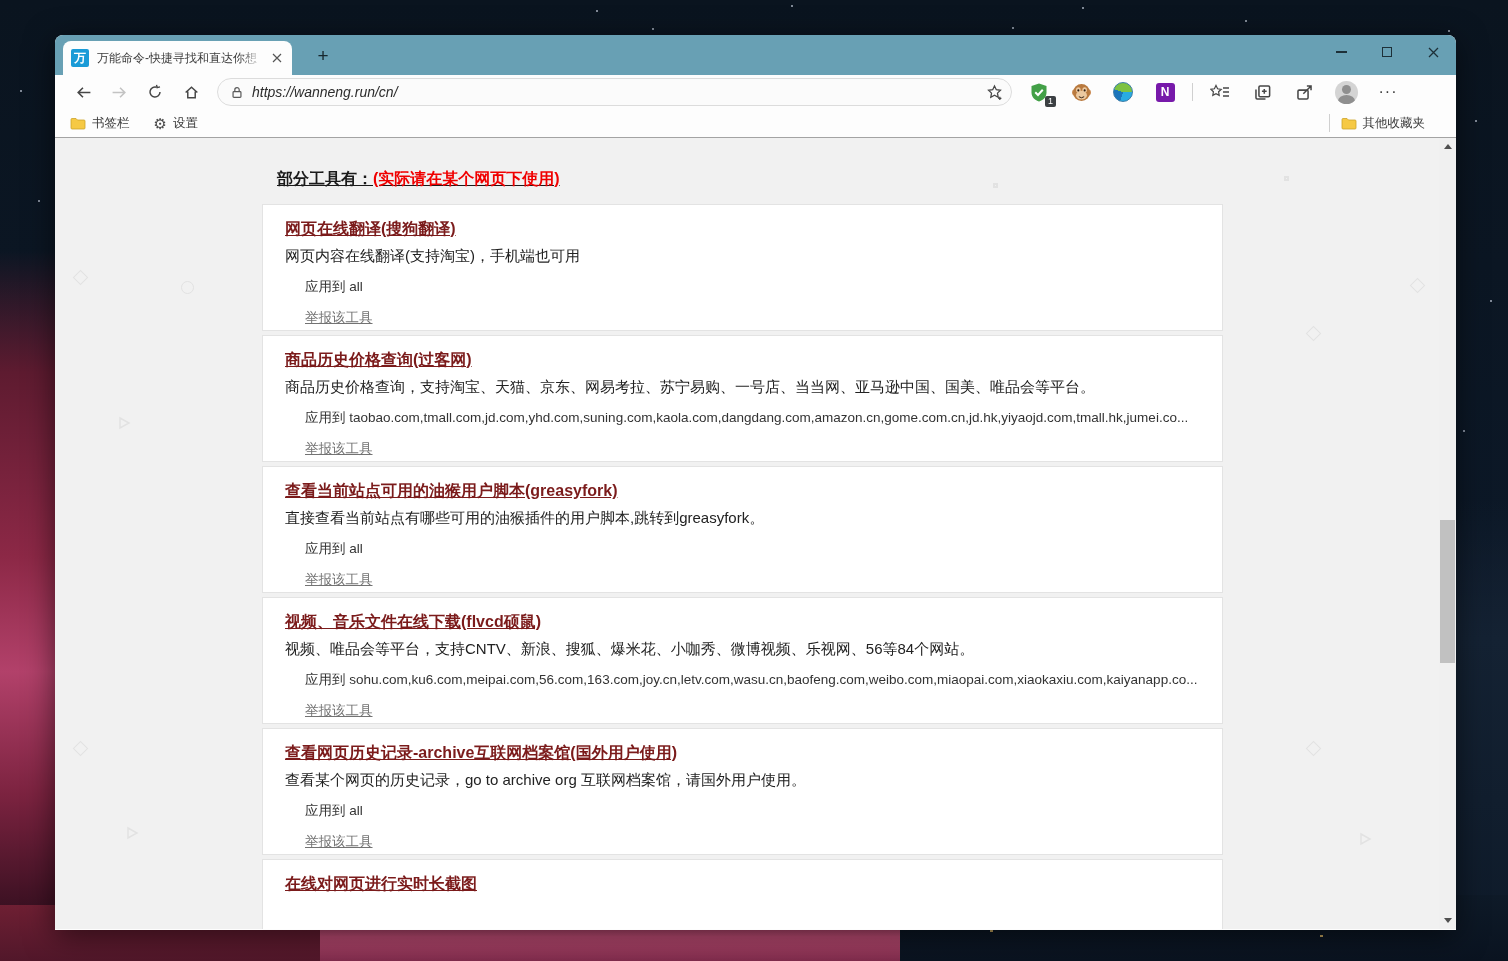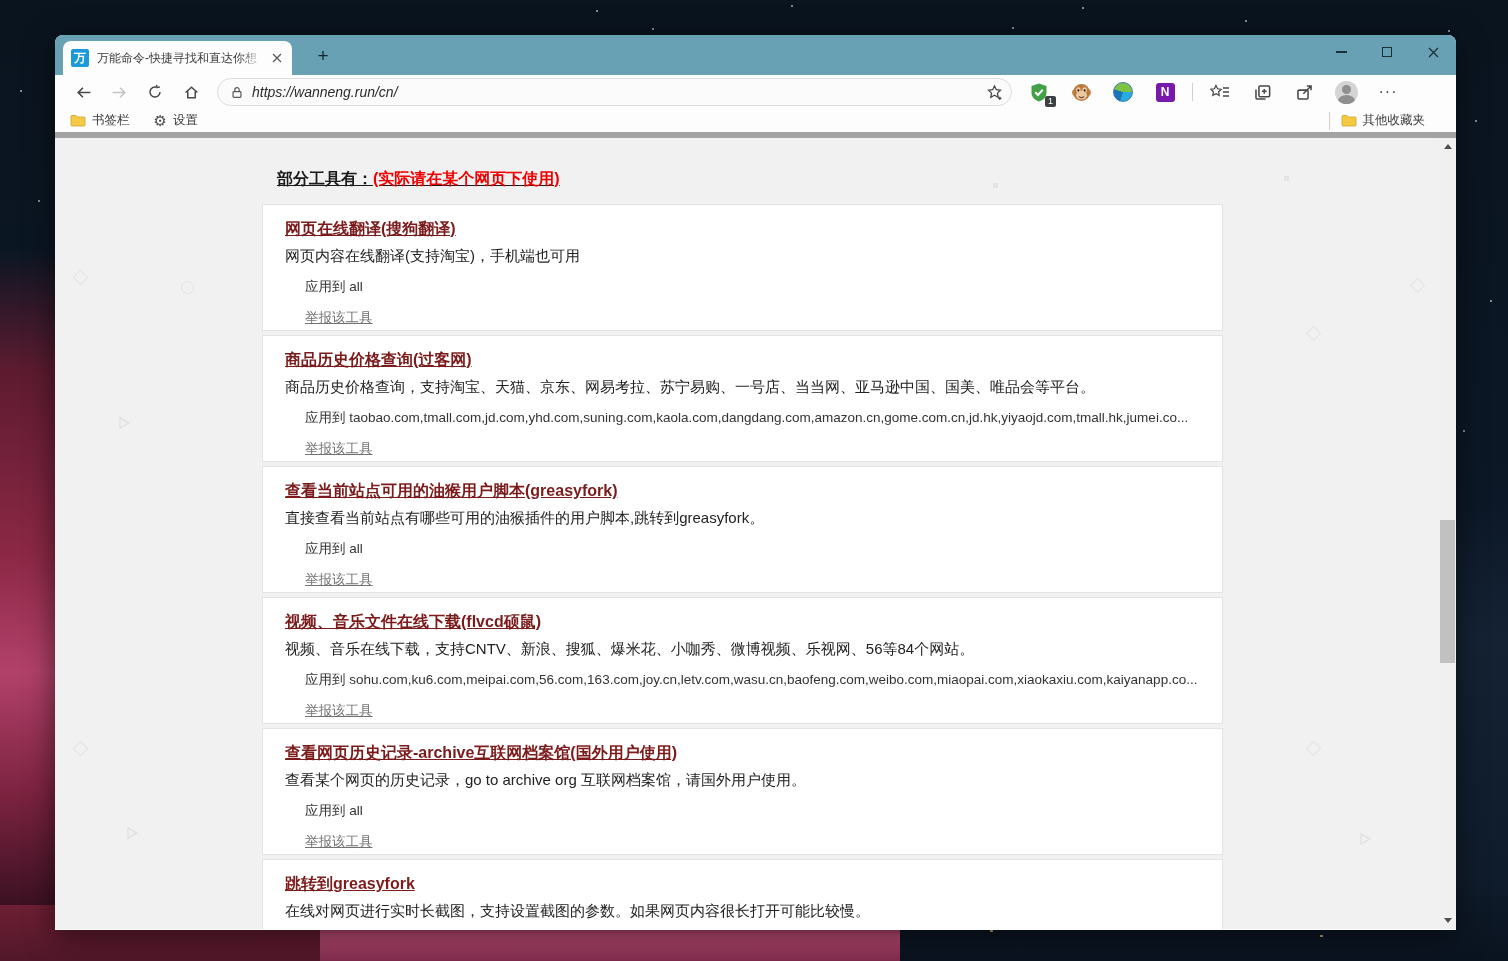--- a/index.html
+++ b/index.html
@@ -62,21 +62,21 @@
   .idm { width:20px; height:20px; border-radius:50%;
     background:conic-gradient(#7dc242 0 25%, #29abe2 25% 55%, #1b75bb 55% 80%, #7dc242 80% 100%);
     border:1px solid #3a7ca8; }
   .avatar { width:23px; height:23px; border-radius:50%; background:#d4d4d4; position:relative; overflow:hidden; }
   .avatar::before { content:""; position:absolute; left:7px; top:4px; width:9px; height:9px; border-radius:50%; background:#8f8f8f; }
   .avatar::after { content:""; position:absolute; left:3px; top:14px; width:17px; height:12px; border-radius:50%; background:#8f8f8f; }
   .dots { font-size:16px; color:#3c3c3c; letter-spacing:1px; }
 
   
   .bookmarks { position:relative; height:29px; background:#fdfdfd; display:flex; align-items:center;
-    padding:0 10px; border-bottom:6px solid #a3a3a3; }
+    padding:0 10px; border-bottom:1px solid #a3a3a3; }
   .bm-item { display:flex; align-items:center; margin-right:14px; cursor:pointer; padding:3px 5px; border-radius:3px; }
   .bm-label { font-size:12.5px; color:#3a3a3a; margin-left:6px; }
   .bm-right { margin-left:auto; display:flex; align-items:center; }
   .gear { font-size:15px; color:#4a4a4a; line-height:1; }
 
   
   .content { position:relative; height:791px; background:#f1f1f1; overflow:hidden; }
   .decor { position:absolute; border:1.5px solid #e2e2e2; }
   .decor.diamond { width:11px; height:11px; transform:rotate(45deg); }
   .decor.circle { width:13px; height:13px; border-radius:50%; }
@@ -321,35 +321,34 @@
 
       <div class="card">
         <a class="tool-title">查看当前站点可用的油猴用户脚本(greasyfork)</a>
         <div class="tool-desc">直接查看当前站点有哪些可用的油猴插件的用户脚本,跳转到greasyfork。</div>
         <div class="tool-meta"><span>应用到</span> <span>all</span></div>
         <a class="tool-report">举报该工具</a>
       </div>
 
       <div class="card">
         <a class="tool-title">视频、音乐文件在线下载(flvcd硕鼠)</a>
-        <div class="tool-desc">视频、音乐在线下载，支持CNTV、新浪、搜狐、爆米花、小咖秀、微博视频、乐视网、56等84个网站。</div>
+        <div class="tool-desc">视频、唯品会等平台，支持CNTV、新浪、搜狐、爆米花、小咖秀、微博视频、乐视网、56等84个网站。</div>
         <div class="tool-meta"><span>应用到</span> <span>sohu.com,ku6.com,meipai.com,56.com,163.com,joy.cn,letv.com,wasu.cn,baofeng.com,weibo.com,miaopai.com,xiaokaxiu.com,kaiyanapp.co...</span></div>
         <a class="tool-report">举报该工具</a>
       </div>
 
       <div class="card">
         <a class="tool-title">查看网页历史记录-archive互联网档案馆(国外用户使用)</a>
         <div class="tool-desc">查看某个网页的历史记录，go to archive org 互联网档案馆，请国外用户使用。</div>
         <div class="tool-meta"><span>应用到</span> <span>all</span></div>
         <a class="tool-report">举报该工具</a>
       </div>
 
       <div class="card partial">
-        <a class="tool-title">跳转到greasyfork</a>
-        <div class="tool-desc">在线对网页进行实时长截图，支持设置截图的参数。如果网页内容很长打开可能比较慢。</div>
+        <a class="tool-title">在线对网页进行实时长截图</a>
       </div>
     </div>
 
     <div class="scrollbar">
       <div class="sb-arrow" style="top:0">
           <span class="tri-up"></span>
         </div>
       <div class="sb-thumb"></div>
       <div class="sb-arrow" style="bottom:0">
           <span class="tri-down"></span>

